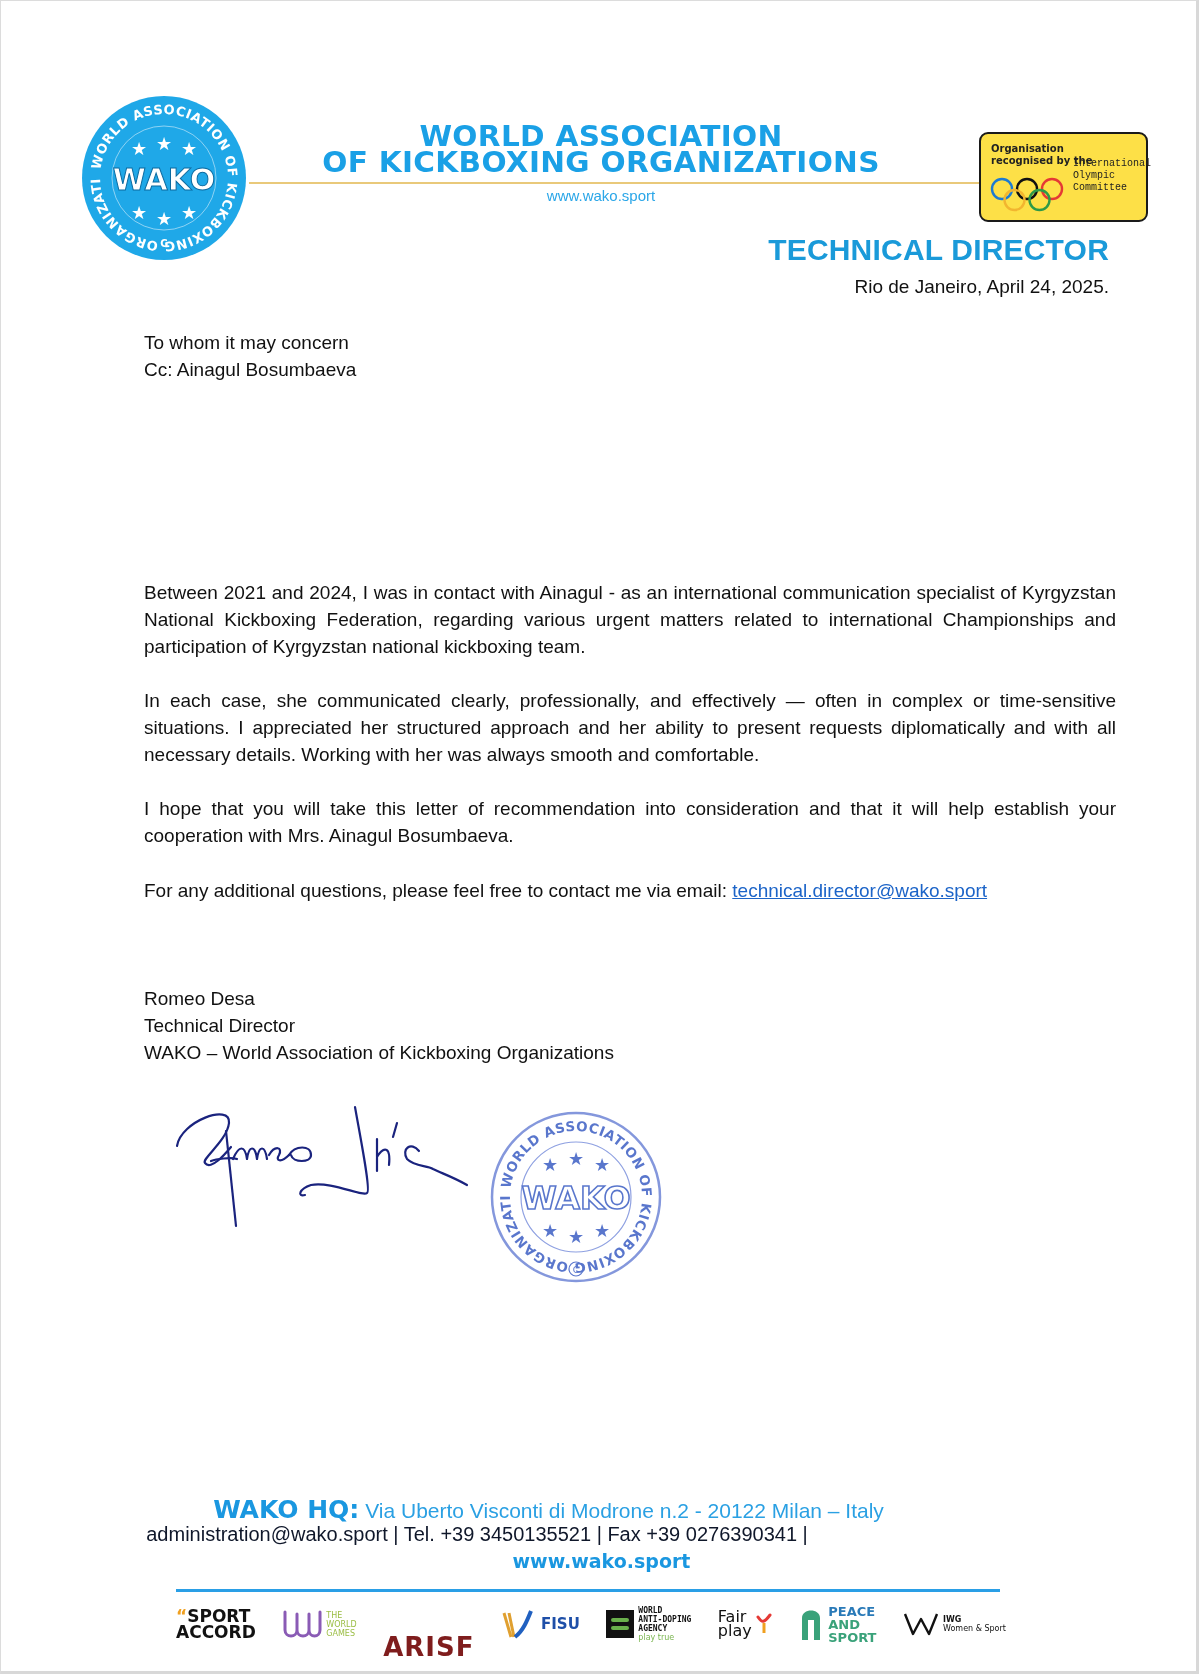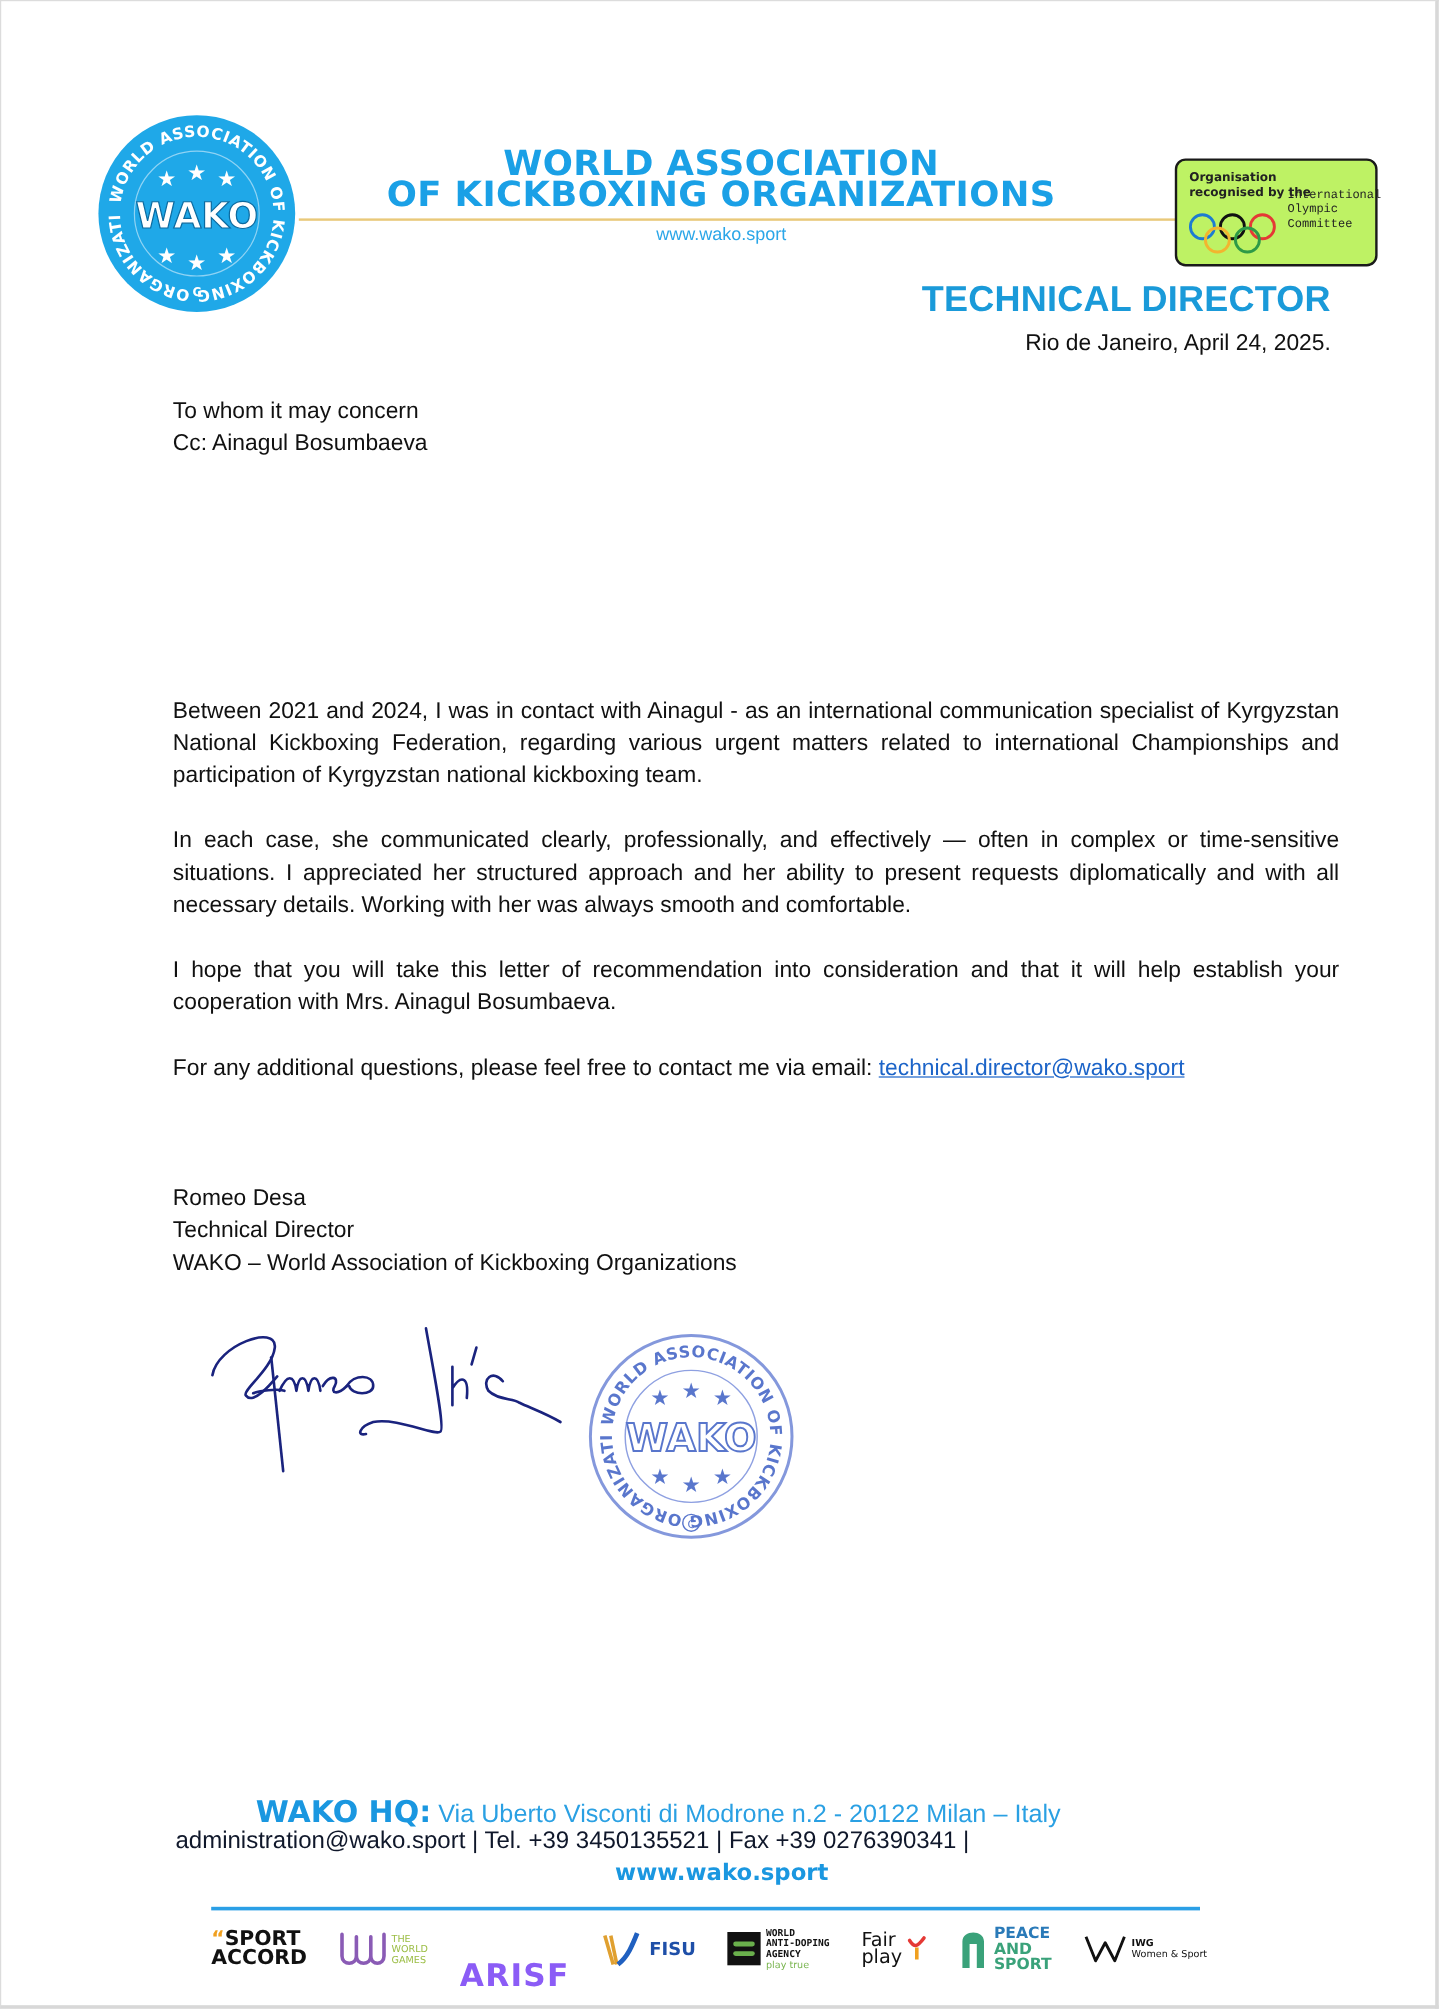--- a/index.html
+++ b/index.html
@@ -5,21 +5,21 @@
   html, body { margin: 0; padding: 0; background: #ffffff; }
   body { width: 1201px; height: 1676px; position: relative; overflow: hidden; font-family: "Liberation Sans", sans-serif; color: #111; }
   .page { position: absolute; left: 0; top: 0; width: 1199px; height: 1674px; border: 1px solid #dcdcdc; border-right: 3px solid #d8d8d8; border-bottom: 3px solid #d8d8d8; box-sizing: border-box; background: #fff; }
   .abs { position: absolute; }
 
   
   .logo { left: 80px; top: 94px; width: 166px; height: 166px; }
   .head-line { left: 248px; top: 181px; width: 732px; height: 2px; background: #e9c97a; }
   .org-title { left: 300px; top: 122px; width: 600px; text-align: center; color: #1aa0e6; font-family: "DejaVu Sans", sans-serif; font-weight: bold; font-size: 29px; line-height: 26px; letter-spacing: 0.3px; transform: scaleX(1.02); }
   .org-url { left: 480px; top: 186px; width: 240px; text-align: center; color: #2aa6e8; font-size: 15px; }
-  .ioc { left: 978px; top: 131px; width: 169px; height: 90px; border: 2.5px solid #1a1a1a; border-radius: 9px; box-sizing: border-box; background: #bef264; }
+  .ioc { left: 978px; top: 131px; width: 169px; height: 90px; border: 2.5px solid #1a1a1a; border-radius: 9px; box-sizing: border-box; background: #fde047; }
   .ioc-top { left: 10px; top: 9px; font-family: "DejaVu Sans", sans-serif; font-weight: bold; font-size: 10px; line-height: 12px; color: #222; }
   .ioc-rings { left: 8px; top: 42px; width: 78px; height: 38px; }
   .ioc-name { left: 92px; top: 24px; font-family: Liberation Mono, monospace; font-size: 10px; line-height: 12px; color: #222; }
 
   .role { right: 87px; top: 232px; color: #1a9ad9; font-size: 30px; font-weight: bold; letter-spacing: 0.2px; font-family: "Liberation Sans", sans-serif; }
   .place-date { right: 87px; top: 275px; font-size: 19px; color: #111; }
 
   .text { font-family: Liberation Sans, sans-serif; font-size: 19px; line-height: 27px; color: #111; }
   .recip { left: 143px; top: 328px; }
   .subject { left: 143px; top: 493px; font-size: 23px; font-weight: bold; }
@@ -36,21 +36,21 @@
 
   .foot-hq { left: 0; width: 1095px; text-align: center; top: 1494px; color: #2aa0e3; font-size: 21px; }
   .foot-hq b { font-family: "DejaVu Sans", sans-serif; font-weight: bold; font-size: 25px; color: #1a97e0; }
   .foot-contact { left: 0; width: 952px; text-align: center; top: 1522px; color: #0f172a; font-size: 20px; }
   .foot-url { left: 0; width: 1201px; text-align: center; top: 1549px; color: #1a97e0; font-size: 19px; font-weight: bold; font-family: "DejaVu Sans", sans-serif; }
   .foot-line { left: 175px; top: 1588px; width: 824px; height: 3px; background: #2a9fe6; }
   .partners { left: 175px; top: 1598px; width: 830px; height: 50px; display: flex; align-items: center; justify-content: space-between; }
   .pl { display: flex; align-items: center; gap: 4px; }
   .sa { font-family: "DejaVu Sans", sans-serif; font-weight: 900; font-size: 17px; line-height: 16px; color: #111; }
   .wg-t { font-family: "DejaVu Sans", sans-serif; font-size: 8px; line-height: 9px; color: #9bbd44; }
-  .arisf { font-family: "DejaVu Sans", sans-serif; font-weight: bold; font-size: 26px; color: #8b5cf6; letter-spacing: 1px; margin-top: 45px; }
+  .arisf { font-family: "DejaVu Sans", sans-serif; font-weight: bold; font-size: 26px; color: #7f1d1d; letter-spacing: 1px; margin-top: 45px; }
   .fisu { font-family: "DejaVu Sans", sans-serif; font-weight: bold; font-size: 15px; color: #1e4fa8; }
   .wada-t { font-family: "DejaVu Sans Mono", monospace; font-weight: bold; font-size: 8px; line-height: 9px; color: #111; }
   .wada-t .pt { color: #7ab550; font-weight: normal; font-family: "DejaVu Sans", sans-serif; }
   .fair { font-family: "DejaVu Sans", sans-serif; font-size: 16px; line-height: 14px; color: #111; }
   .peace { font-family: "DejaVu Sans", sans-serif; font-weight: bold; font-size: 13px; line-height: 13px; color: #2a7ab8; }
   .iwg { font-family: "DejaVu Sans", sans-serif; font-size: 8px; line-height: 9px; color: #111; }
 </style>
 </head>
 <body>
 

